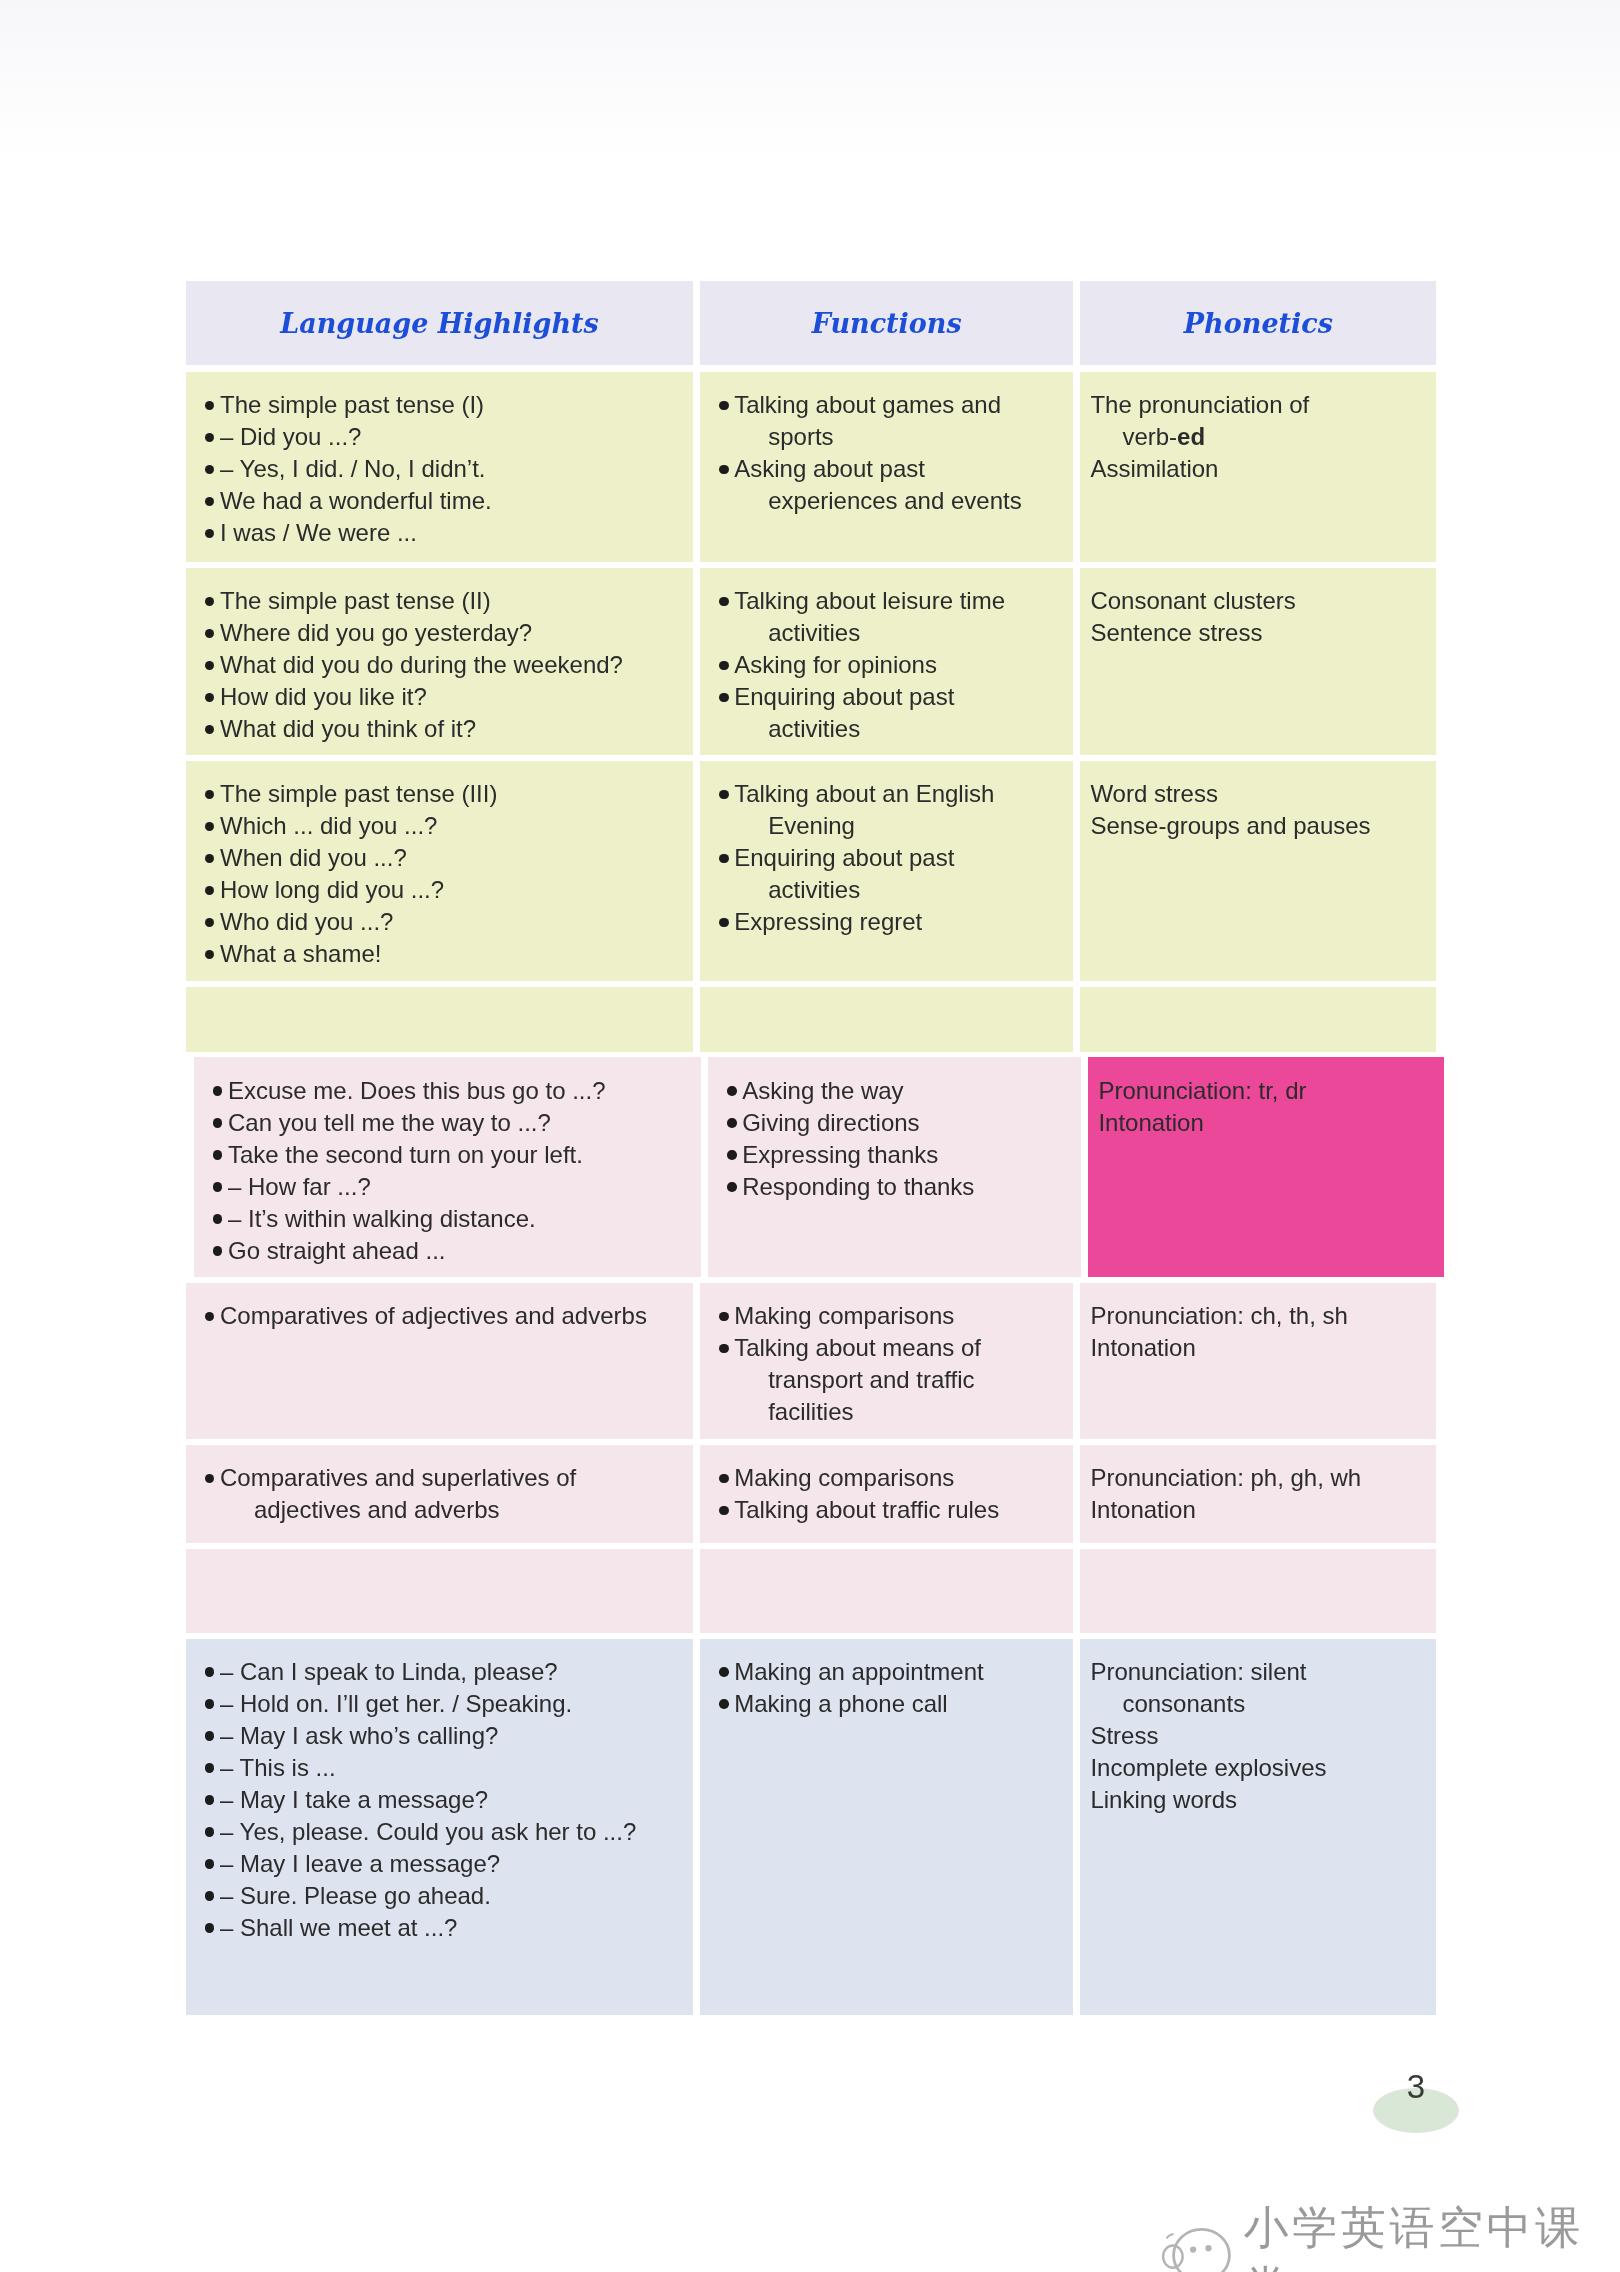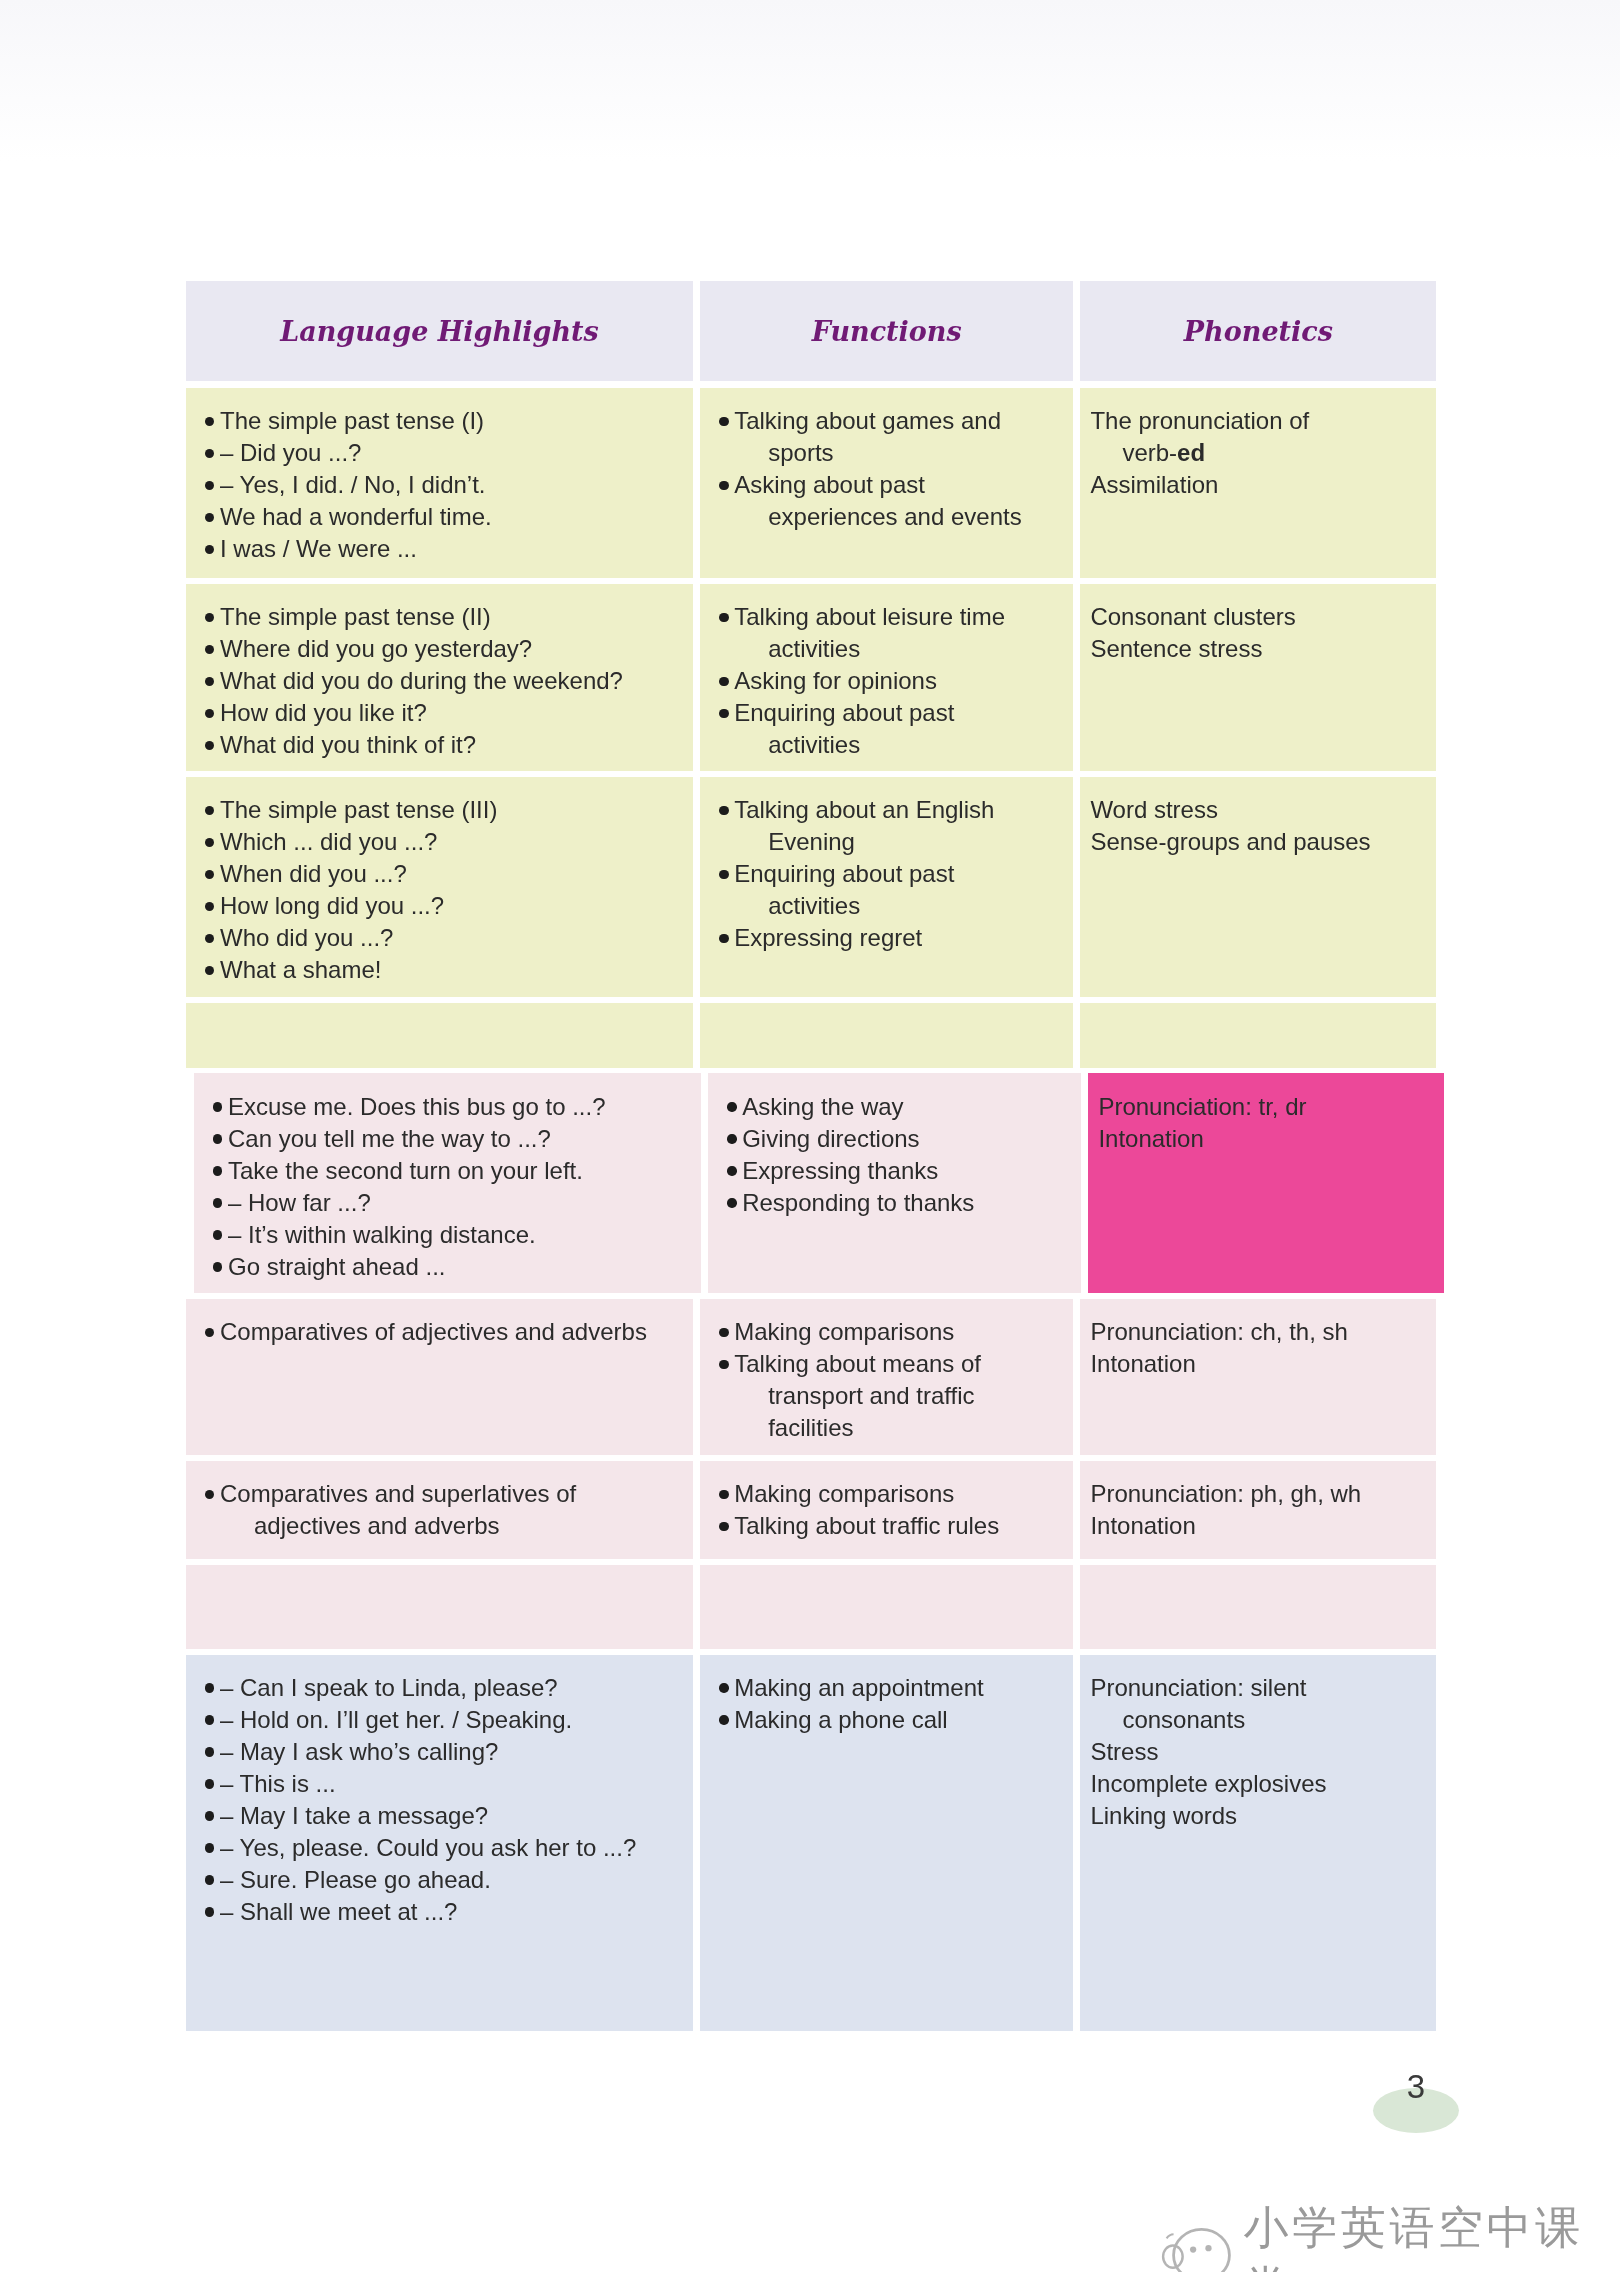--- a/index.html
+++ b/index.html
@@ -17,25 +17,25 @@
     background:linear-gradient(180deg,#f7f7fa 0%,#ffffff 70%);}
   #tbl{position:absolute;left:186px;top:281px;width:1251px;}
   .grid-row{
     display:grid;
     grid-template-columns:507px 373px 356px;
     column-gap:7.2px;
     margin-bottom:5.8px;
   }
   .hdr-row{margin-bottom:7.2px;}
   .hdr-cell{
-    height:100px;background:#e9e8f2;
+    height:84px;background:#e9e8f2;
     display:flex;align-items:center;justify-content:center;
     font-family:"DejaVu Serif", serif;
     font-style:italic;font-weight:bold;
-    font-size:27px;color:#701a75;
+    font-size:27px;color:#1d4ed8;
   }
   .cell{
     padding-top:17.3px;
     box-sizing:border-box;
     height:100%;
   }
   .item{
     position:relative;
     line-height:32px;
     font-size:24px;
@@ -208,20 +208,21 @@
           <div class="cell" style="background: rgb(244, 230, 234);"></div>
         </div>
         <div class="grid-row" style="height: 376px;">
           <div class="cell" style="background: rgb(221, 227, 239);">
             <div class="item bullet"><span>– Can I speak to Linda, please?</span></div>
             <div class="item bullet"><span>– Hold on. I’ll get her. / Speaking.</span></div>
             <div class="item bullet"><span>– May I ask who’s calling?</span></div>
             <div class="item bullet"><span>– This is ...</span></div>
             <div class="item bullet"><span>– May I take a message?</span></div>
             <div class="item bullet"><span>– Yes, please. Could you ask her to ...?</span></div>
+            <div class="item bullet"><span>– May I leave a message?</span></div>
             <div class="item bullet"><span>– Sure. Please go ahead.</span></div>
             <div class="item bullet"><span>– Shall we meet at ...?</span></div>
           </div>
           <div class="cell" style="background: rgb(221, 227, 239);">
             <div class="item bullet"><span>Making an appointment</span></div>
             <div class="item bullet"><span>Making a phone call</span></div>
           </div>
           <div class="cell" style="background: rgb(221, 227, 239);">
             <div class="item c3"><span>Pronunciation: silent</span></div>
             <div class="item cont c3"><span>consonants</span></div>

